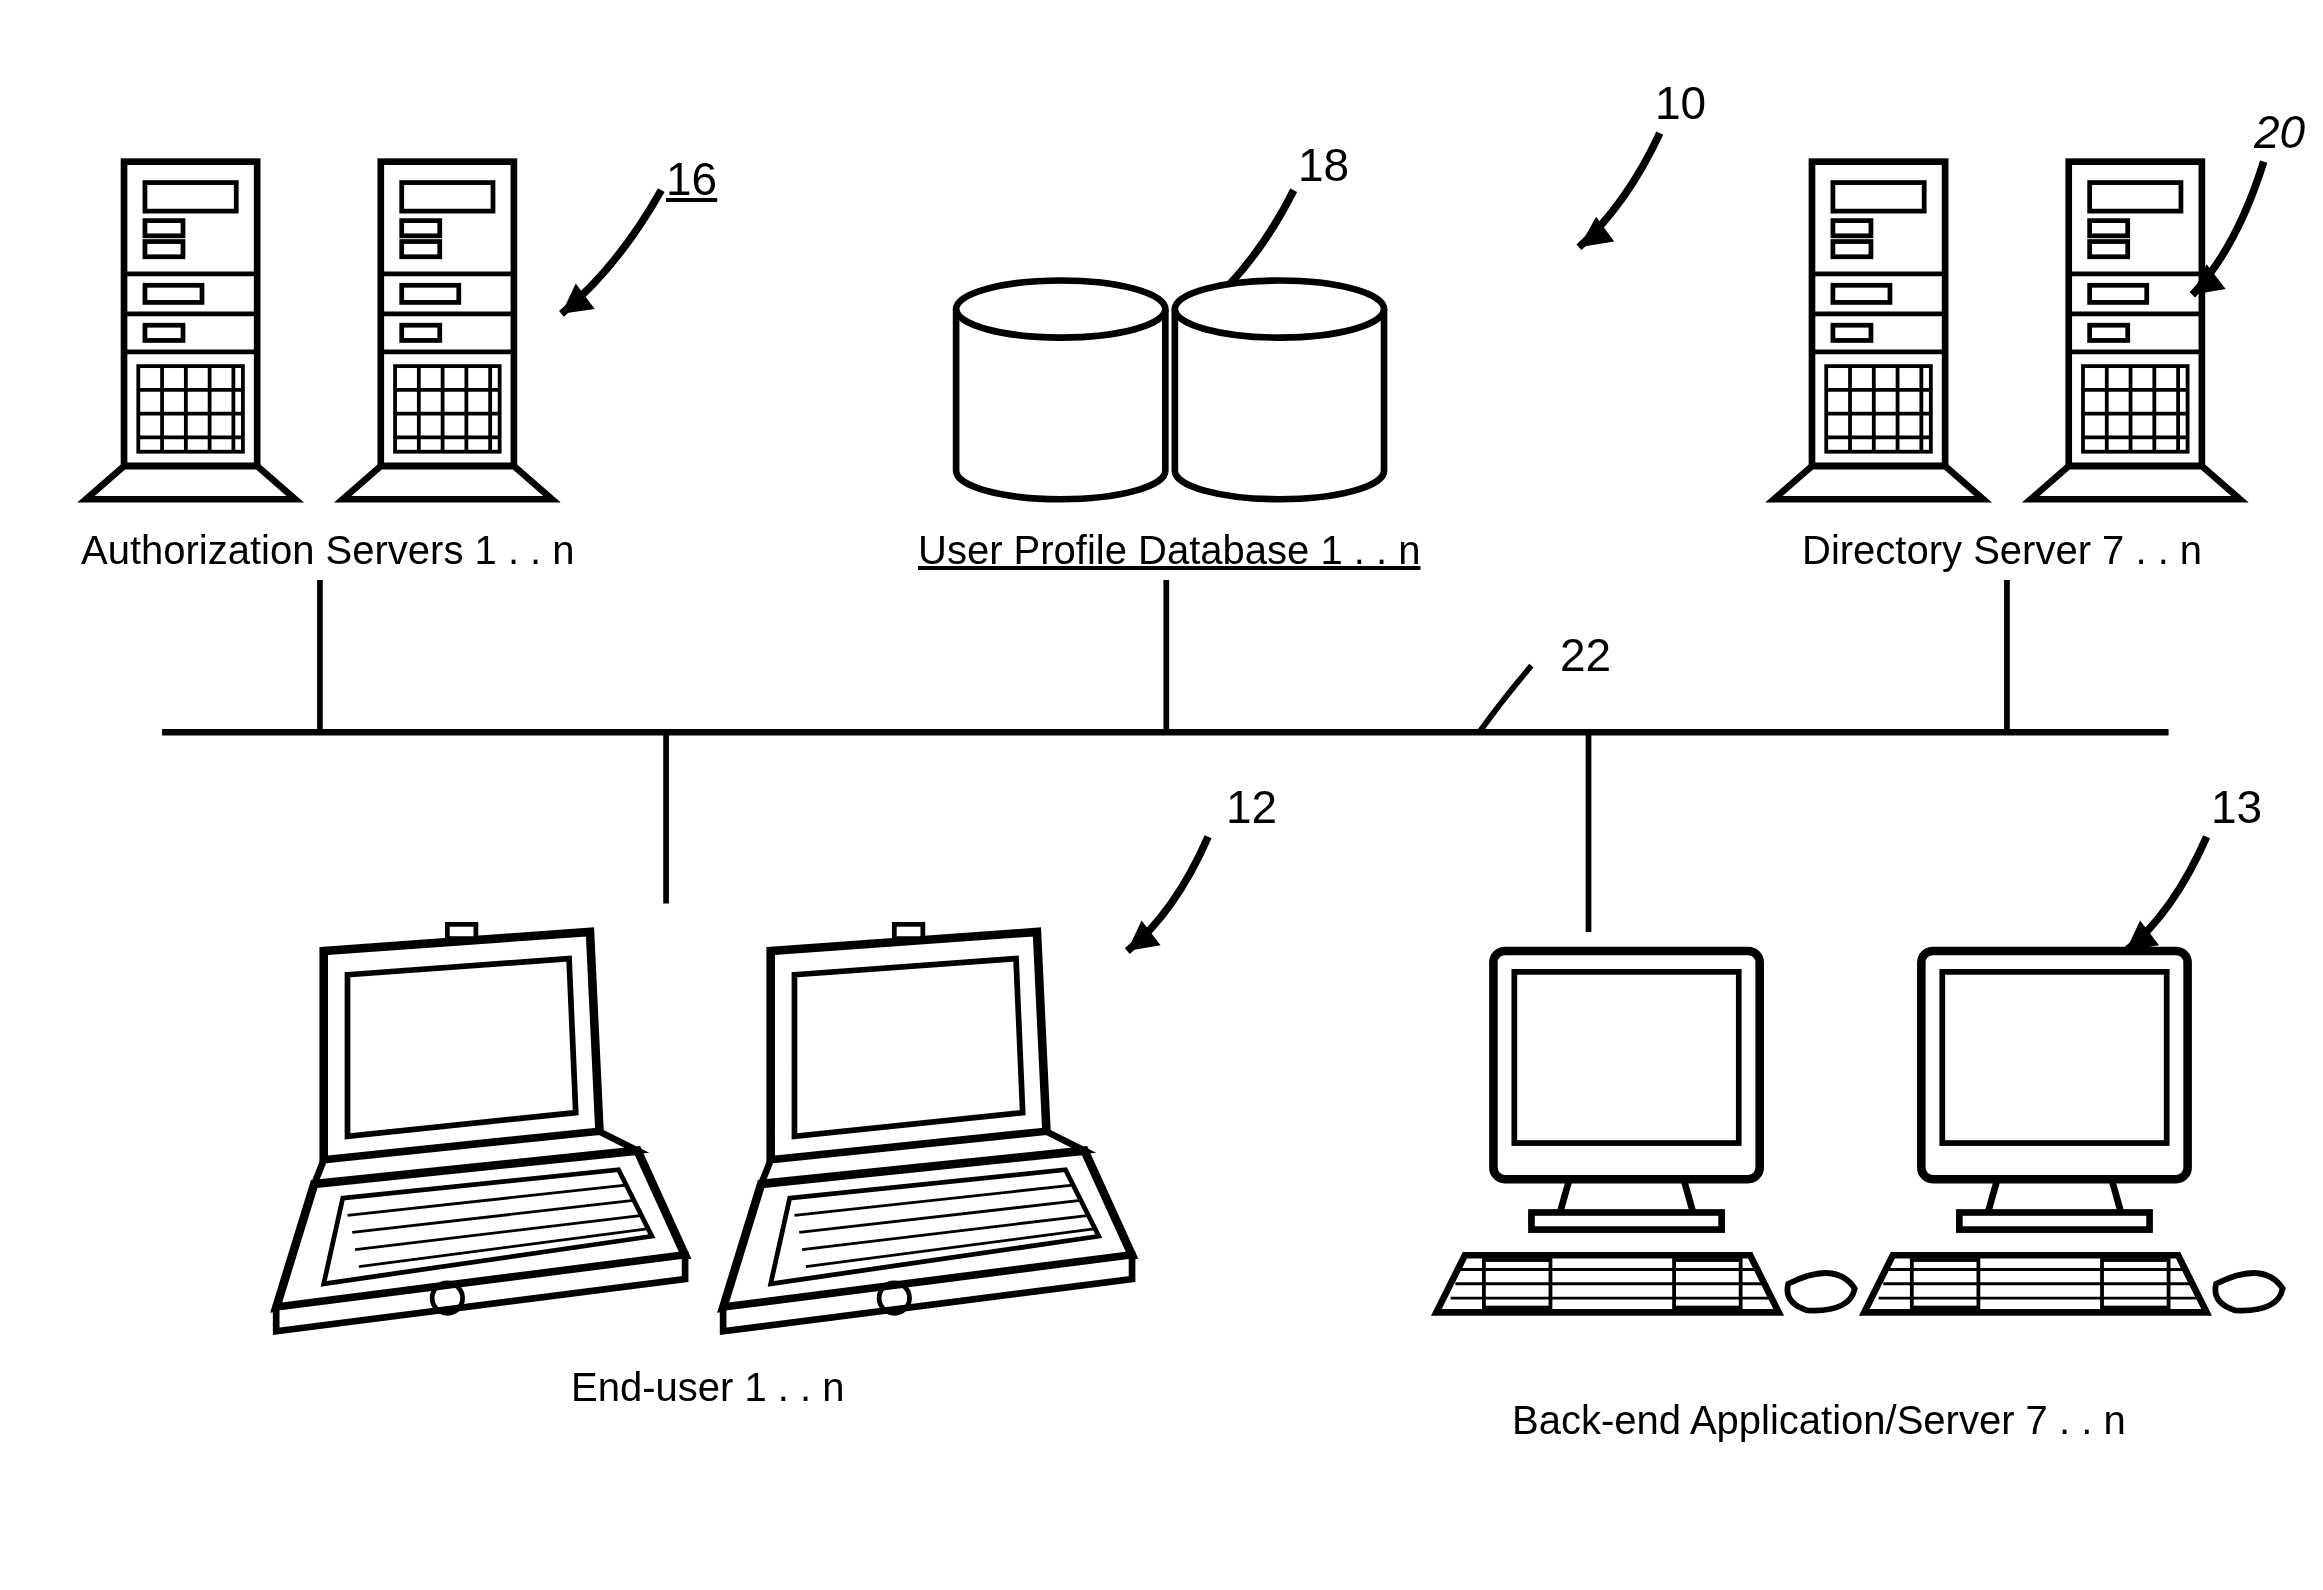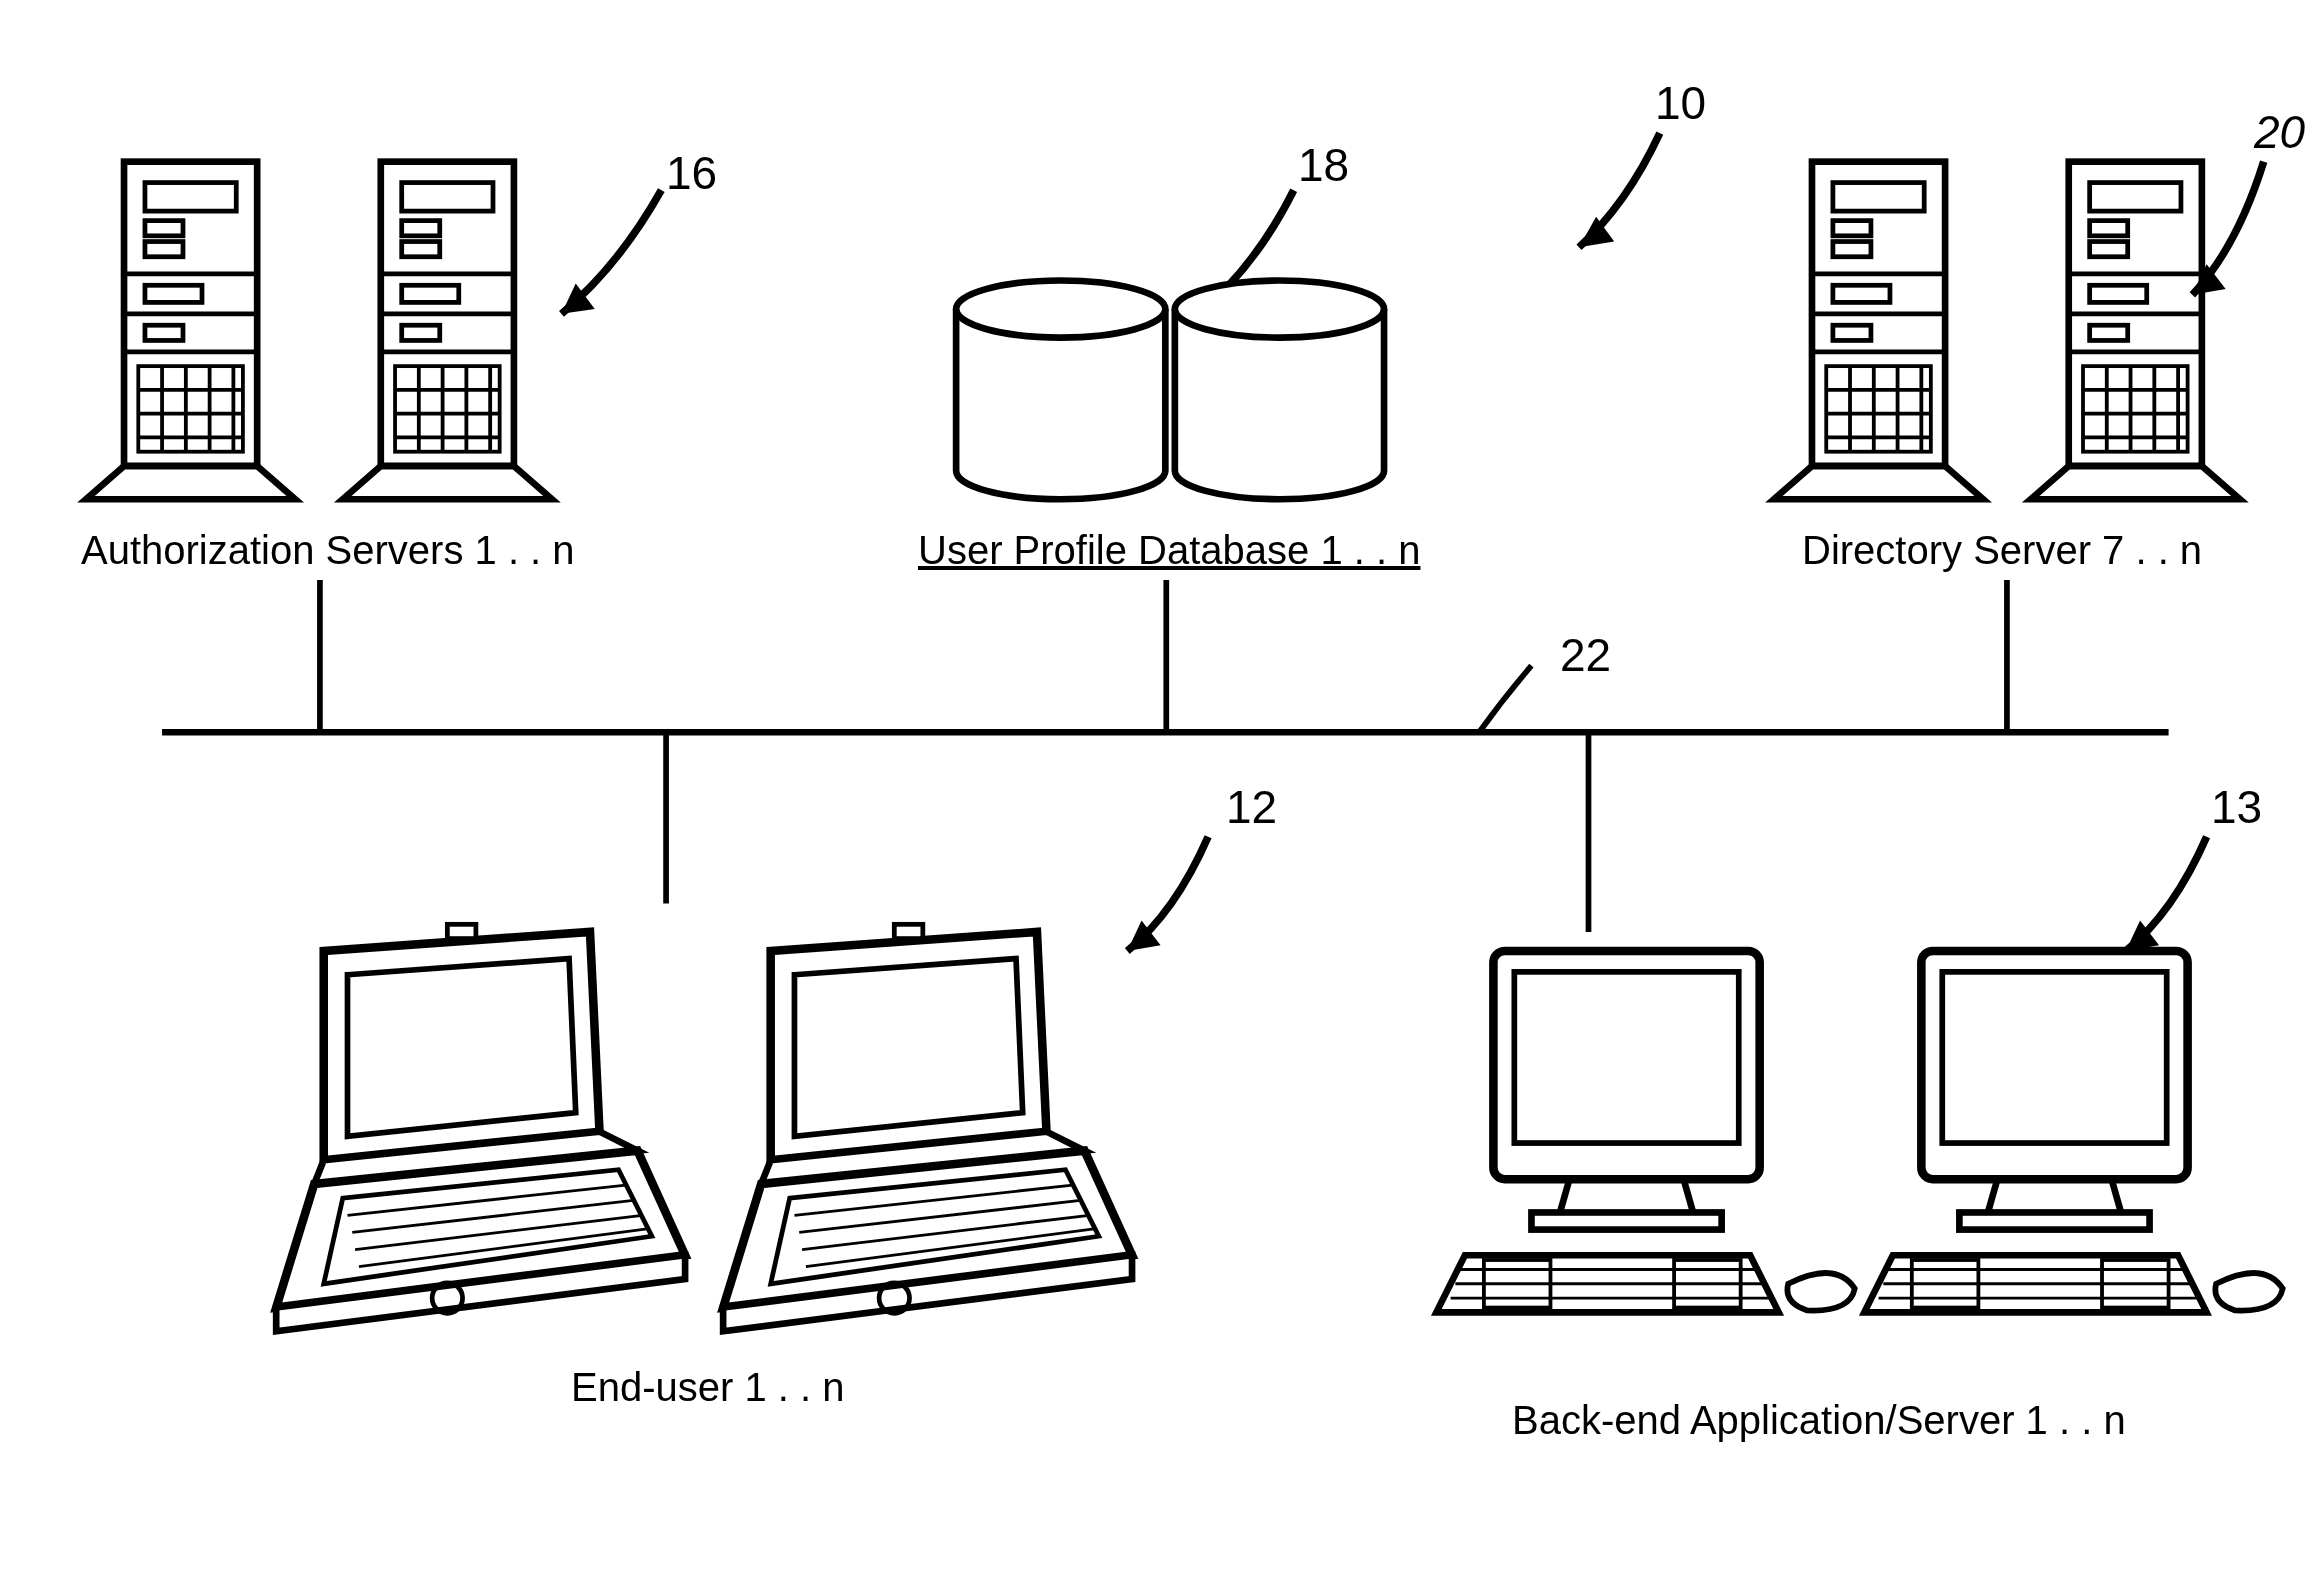--- a/index.html
+++ b/index.html
@@ -220,26 +220,26 @@
     <line x1="5" y1="335" x2="318" y2="335" stroke="#000" stroke-width="3"></line>
     <line x1="0" y1="350" x2="325" y2="350" stroke="#000" stroke-width="3"></line>
     <line x1="-5" y1="365" x2="333" y2="365" stroke="#000" stroke-width="3"></line>
     <rect x="30" y="325" width="70" height="50" fill="none" stroke="#000" stroke-width="4"></rect>
     <rect x="230" y="325" width="70" height="50" fill="none" stroke="#000" stroke-width="4"></rect>
     <path d="M 350 350 Q 400 325 420 355 Q 415 380 370 378 Q 345 370 350 350 Z" fill="#fff" stroke="#000" stroke-width="6"></path>
   </g>
 
 </svg>
 
-<div class="ref-num" style="left:666px; top:146px;">16</div>
+<div class="ref-num" style="left:666px; top:152px;text-decoration:underline;">16</div>
 <div class="ref-num" style="left:1298px; top:138px;">18</div>
 <div class="ref-num" style="left:1655px; top:76px;">10</div>
 <div class="ref-num" style="left:2254px; top:105px;font-style:italic;">20</div>
 <div class="ref-num" style="left:1560px; top:628px;">22</div>
 <div class="ref-num" style="left:1213px; top:780px;margin-left:13px;">12</div>
 <div class="ref-num" style="left:2211px; top:780px;">13</div>
 
 <div class="label" style="left:81px; top:528px;">Authorization Servers 1 . . n</div>
 <div class="label" style="left:918px; top:528px;text-decoration:underline;">User Profile Database 1 . . n</div>
 <div class="label" style="left:1802px; top:528px;">Directory Server 7 . . n</div>
 <div class="label" style="left:571px; top:1365px;">End-user 1 . . n</div>
-<div class="label" style="left:1512px; top:1398px;">Back-end Application/Server 1 . . n</div>
+<div class="label" style="left:1512px; top:1398px;">Back-end Application/Server 7 . . n</div>
 
 
 </body></html>

